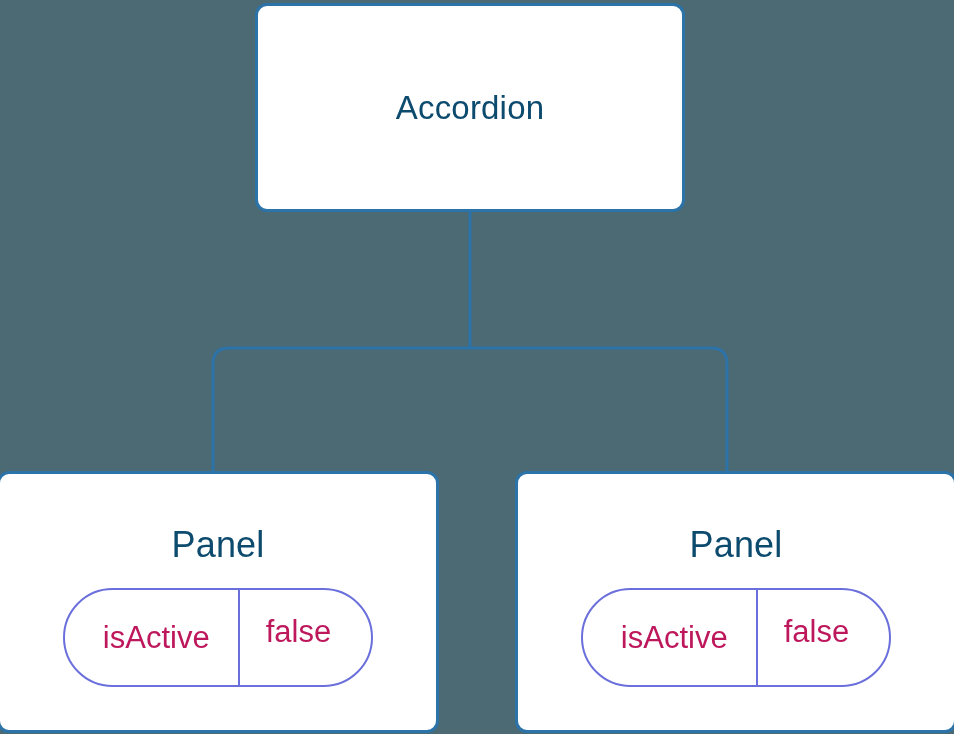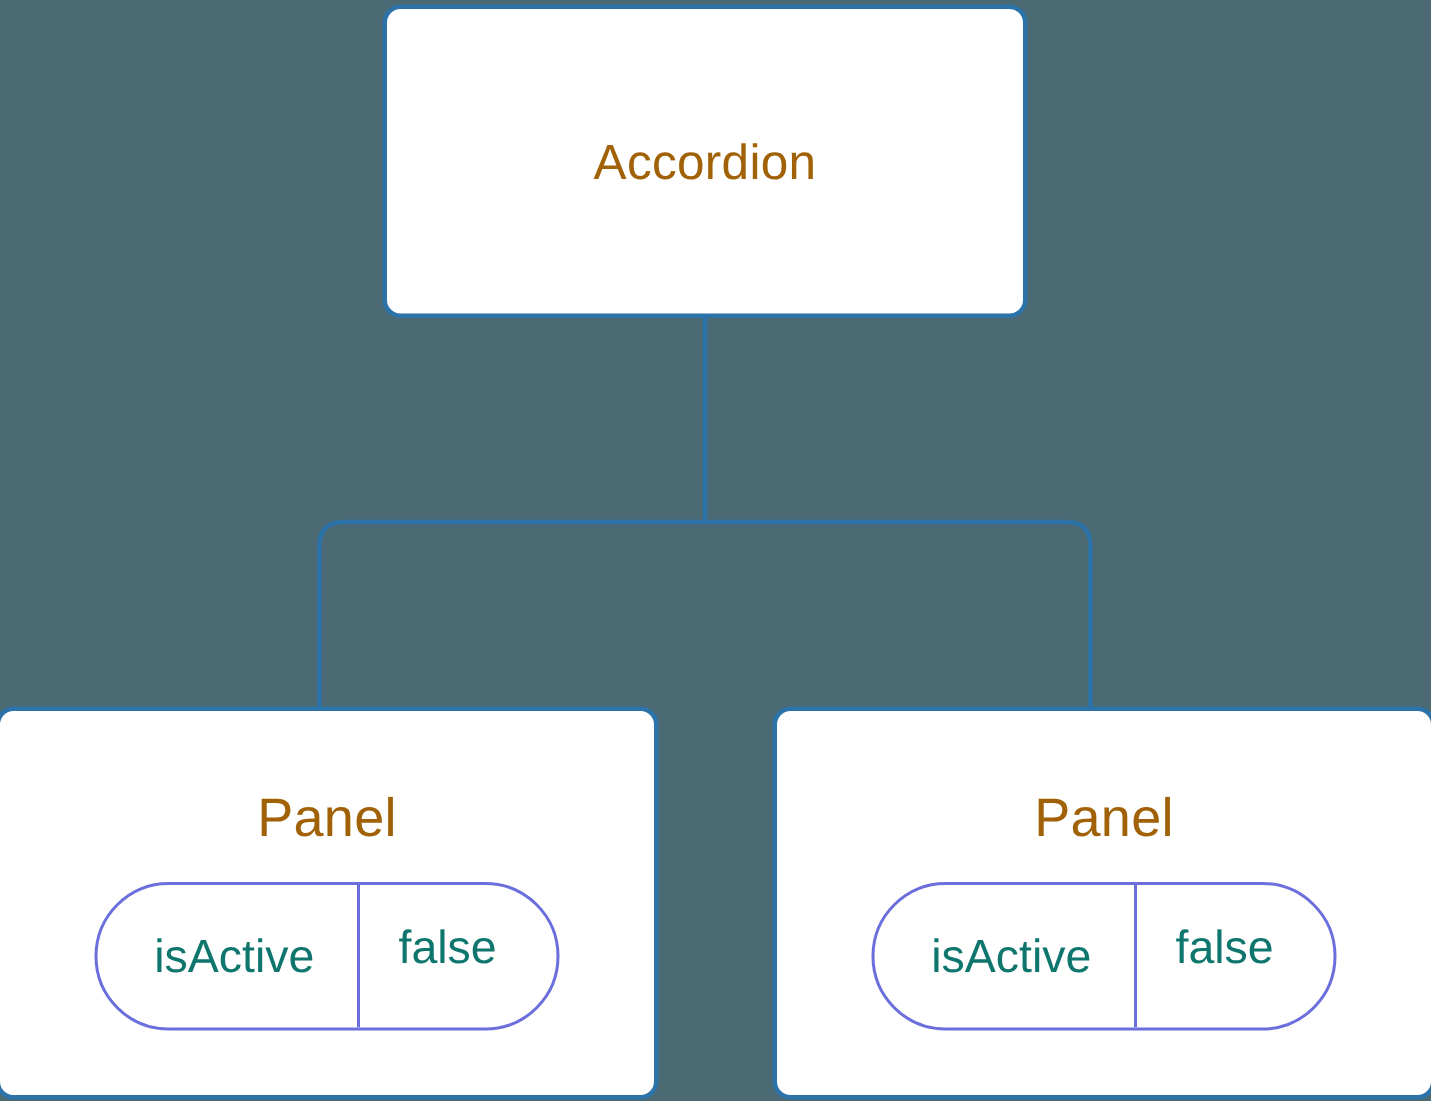--- a/index.html
+++ b/index.html
@@ -60,21 +60,21 @@
   }
 
   .node-child-right {
     left: 515px;
     top: 471px;
     width: 442px;
     height: 262px;
   }
 
   .node-title {
-    color: #a16207;
+    color: #0c4a6e;
     font-size: 33px;
     font-weight: 400;
     letter-spacing: 0.2px;
     line-height: 1;
     white-space: nowrap;
   }
 
   .node-child-left .node-title,
   .node-child-right .node-title {
     font-size: 36px;
@@ -92,21 +92,21 @@
     box-sizing: border-box;
     overflow: hidden;
     background: transparent;
   }
 
   .pill-key,
   .pill-value {
     display: flex;
     align-items: center;
     justify-content: center;
-    color: #0f766e;
+    color: #be185d;
     font-size: 31px;
     line-height: 1;
     white-space: nowrap;
     box-sizing: border-box;
   }
 
   .pill-key {
     padding: 0 28px 0 38px;
     border-right: 2px solid #6a6fdb;
   }

